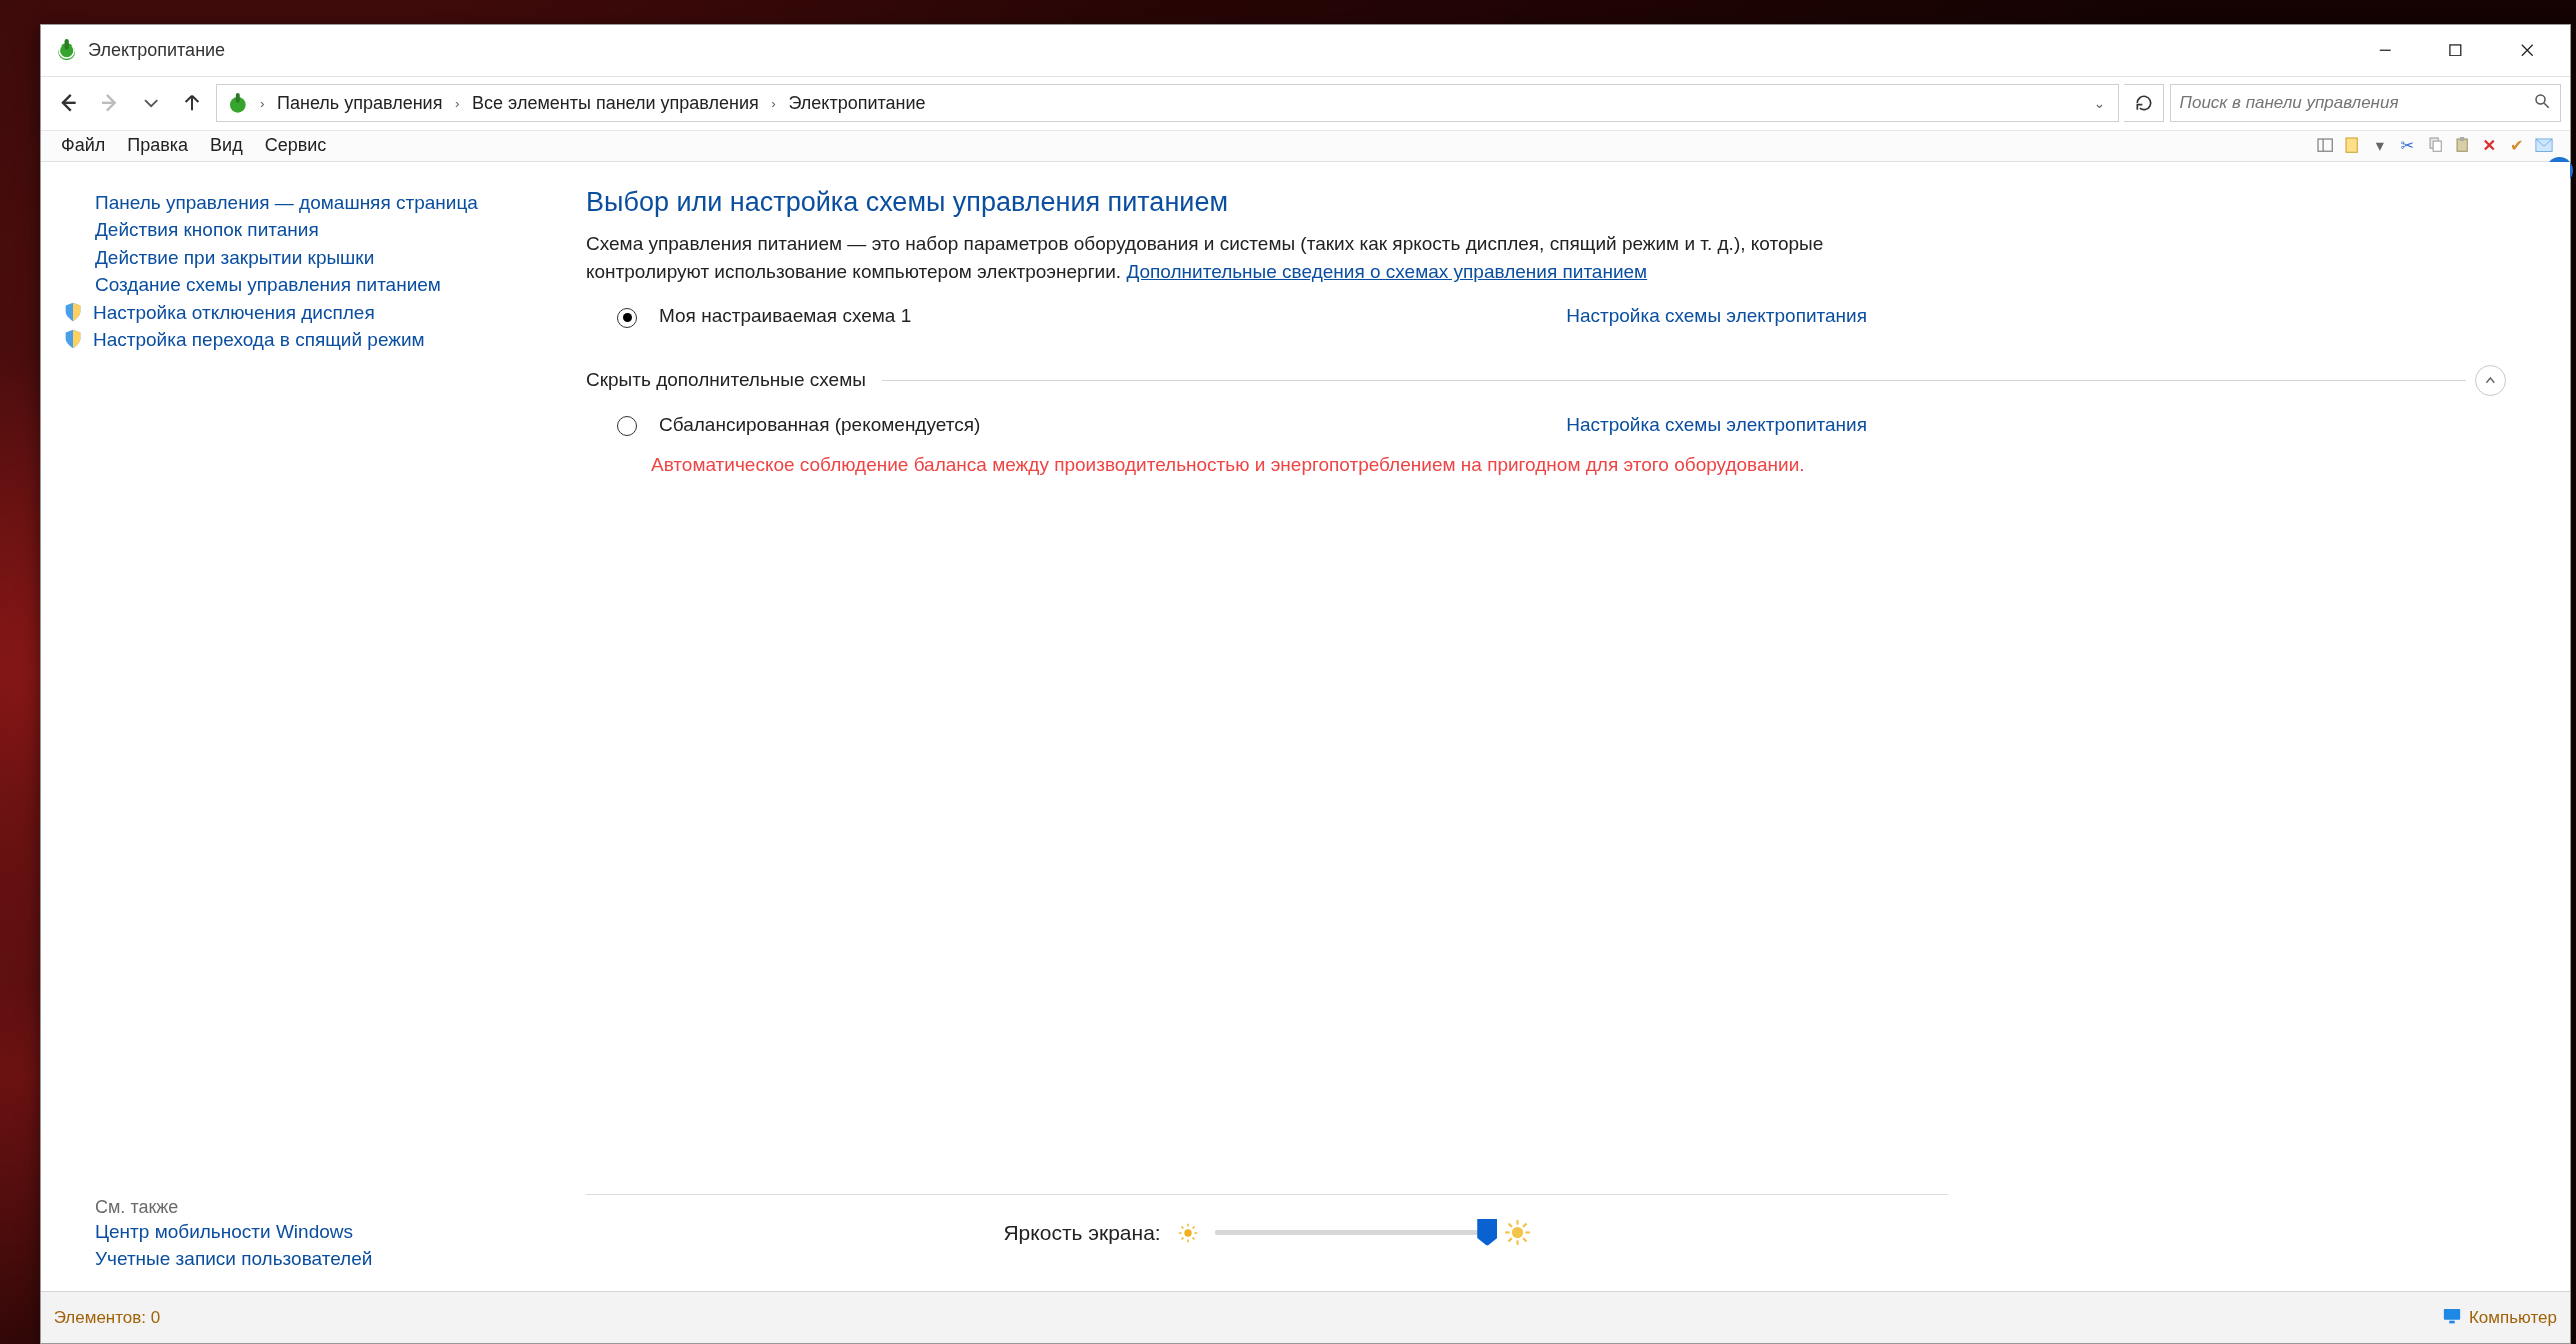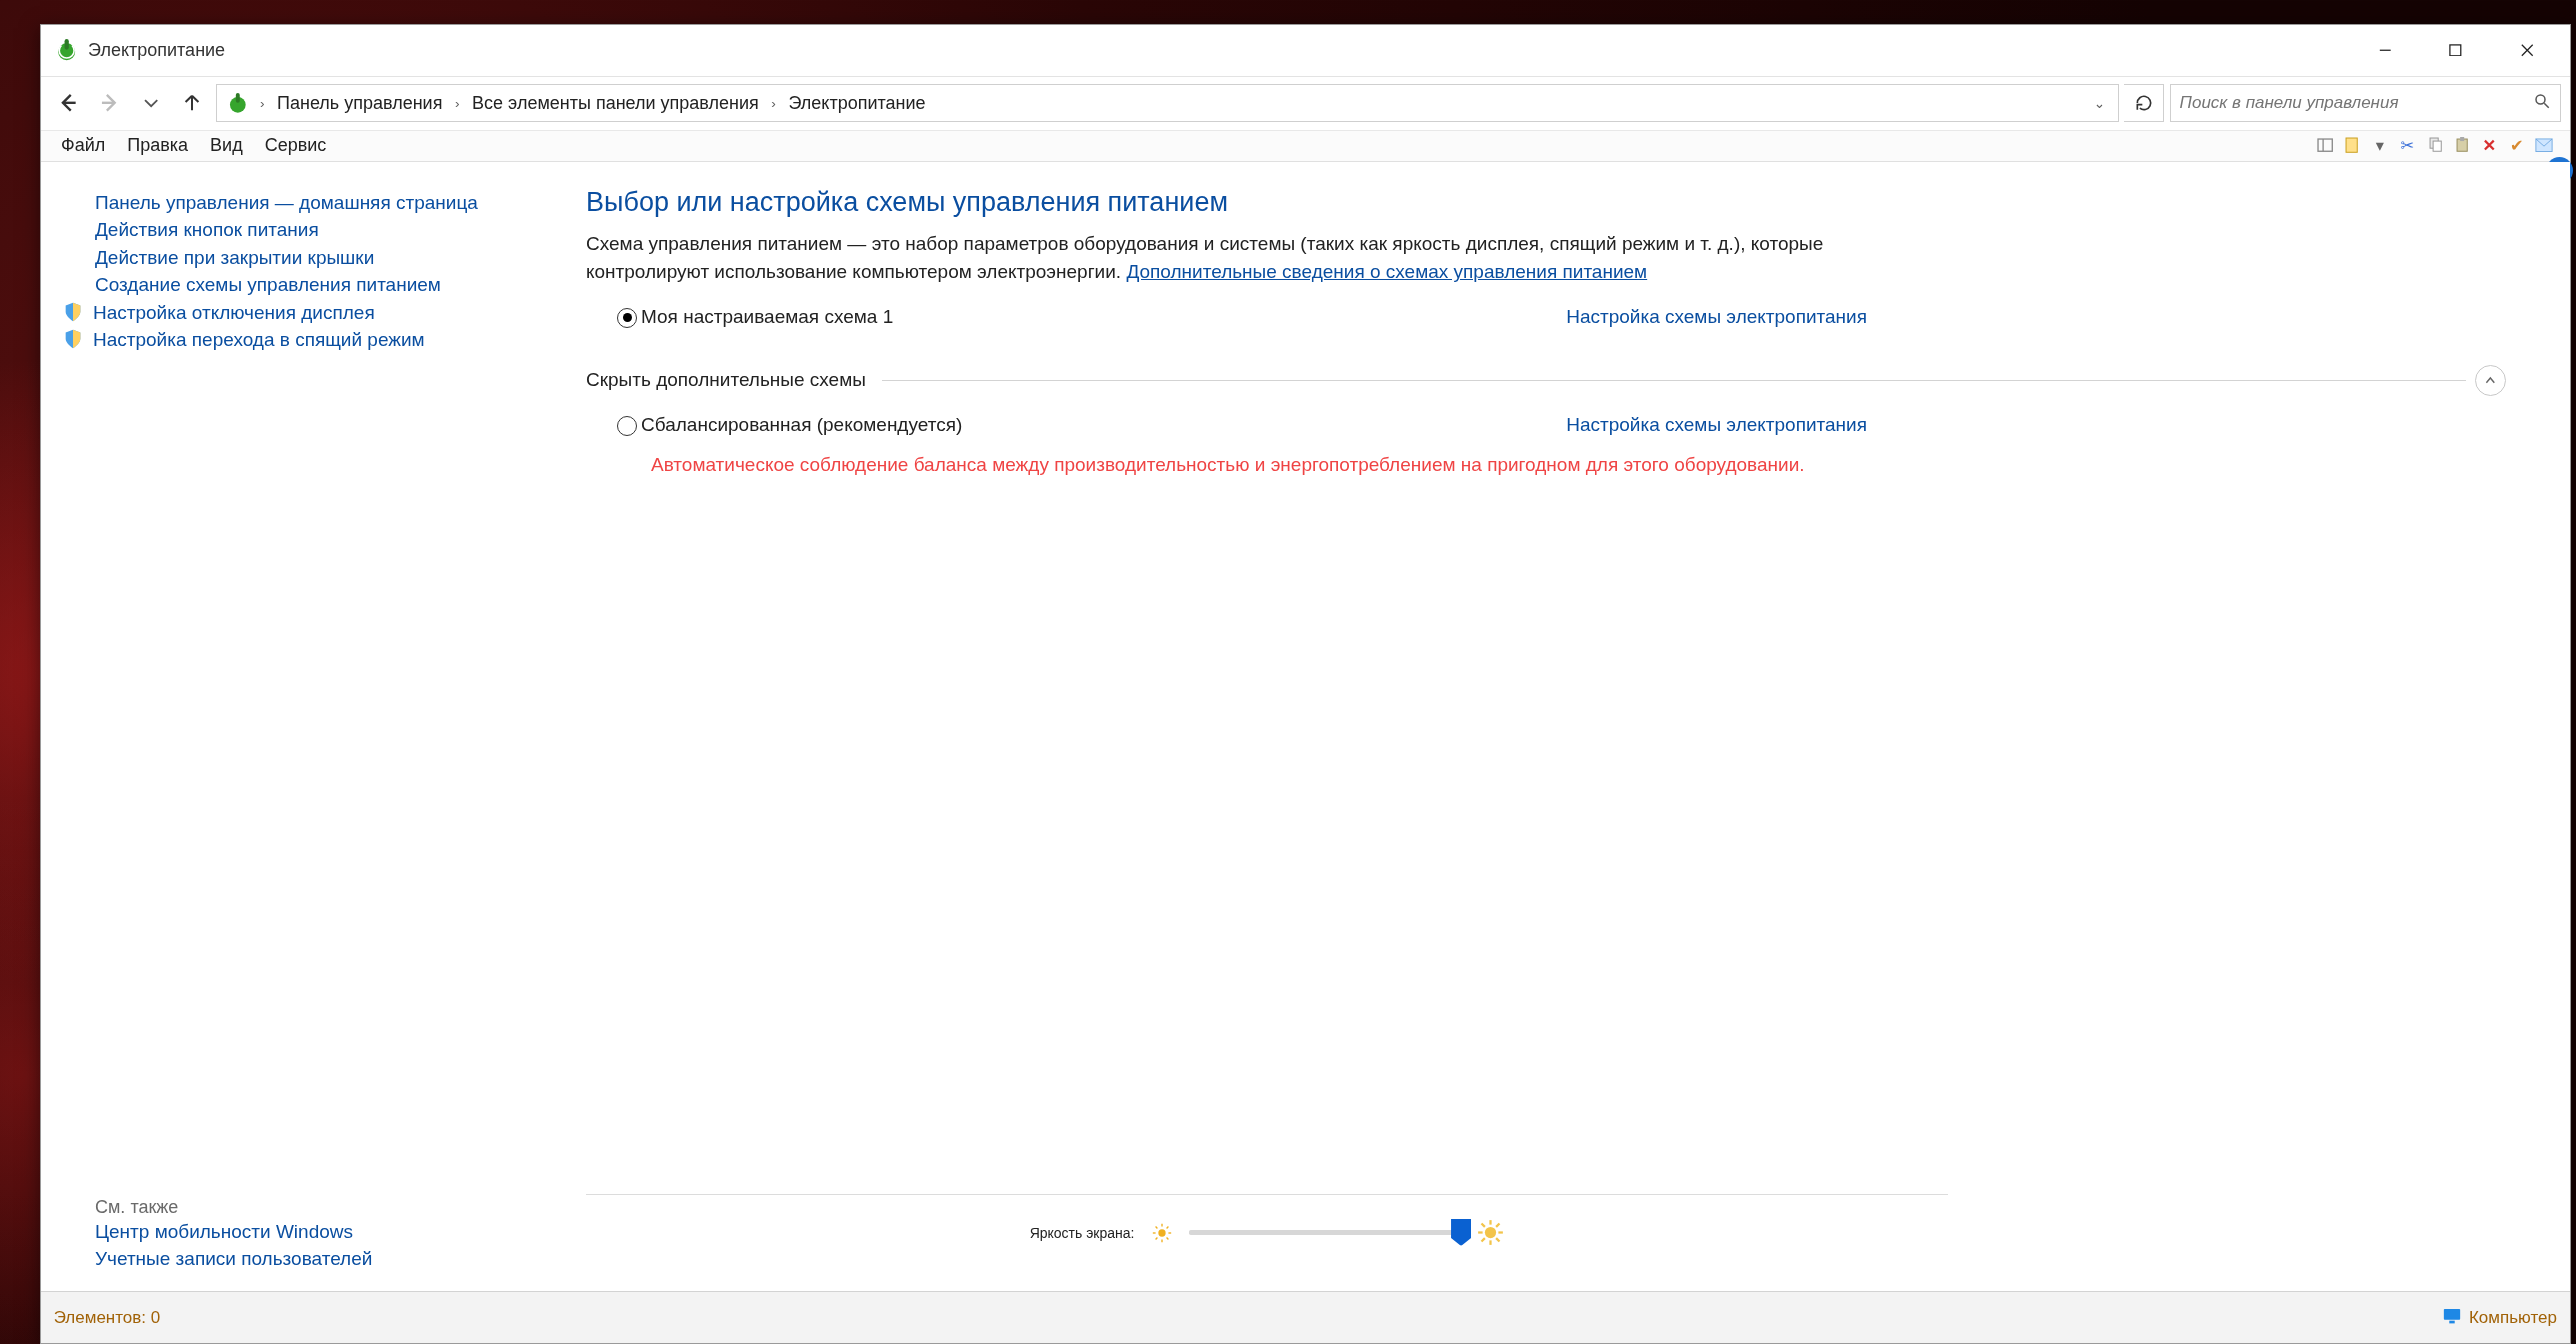--- a/index.html
+++ b/index.html
@@ -243,23 +243,23 @@
     border-radius: 50%;
     display: flex; align-items: center; justify-content: center;
     color: #666;
     margin-left: 9px;
     font-size: 14.5px;
     background: #fff;
   }
 
   .plan-row {
     display: flex;
-    align-items: flex-end;
+    align-items: center;
     padding: 18px 9px 9px 31px;
-    gap: 4px;
+    gap: 22px;
     max-width: 1290px;
   }
   .radio {
     width: 20px; height: 20px;
     border: 1.8px solid #333;
     border-radius: 50%;
     display: flex; align-items: center; justify-content: center;
     flex-shrink: 0;
     margin-top: 2.7px;
   }
@@ -287,21 +287,21 @@
   .bottom-bar {
     margin-top: auto;
     border-top: 0.9px solid #dcdcdc;
     padding: 23.6px 0 27px 0;
     display: flex;
     align-items: center;
     justify-content: center;
     gap: 16.3px;
     max-width: 1362px;
   }
-  .brightness-label { font-size: 14px; color: #222; }
+  .brightness-label { font-size: 21px; color: #222; }
   .sun-small {
     width: 22px; height: 22px;
   }
   .sun-large {
     width: 27px; height: 27px;
   }
   .slider-track {
     width: 272px; height: 5.4px;
     background: #d7d7d7;
     position: relative;

